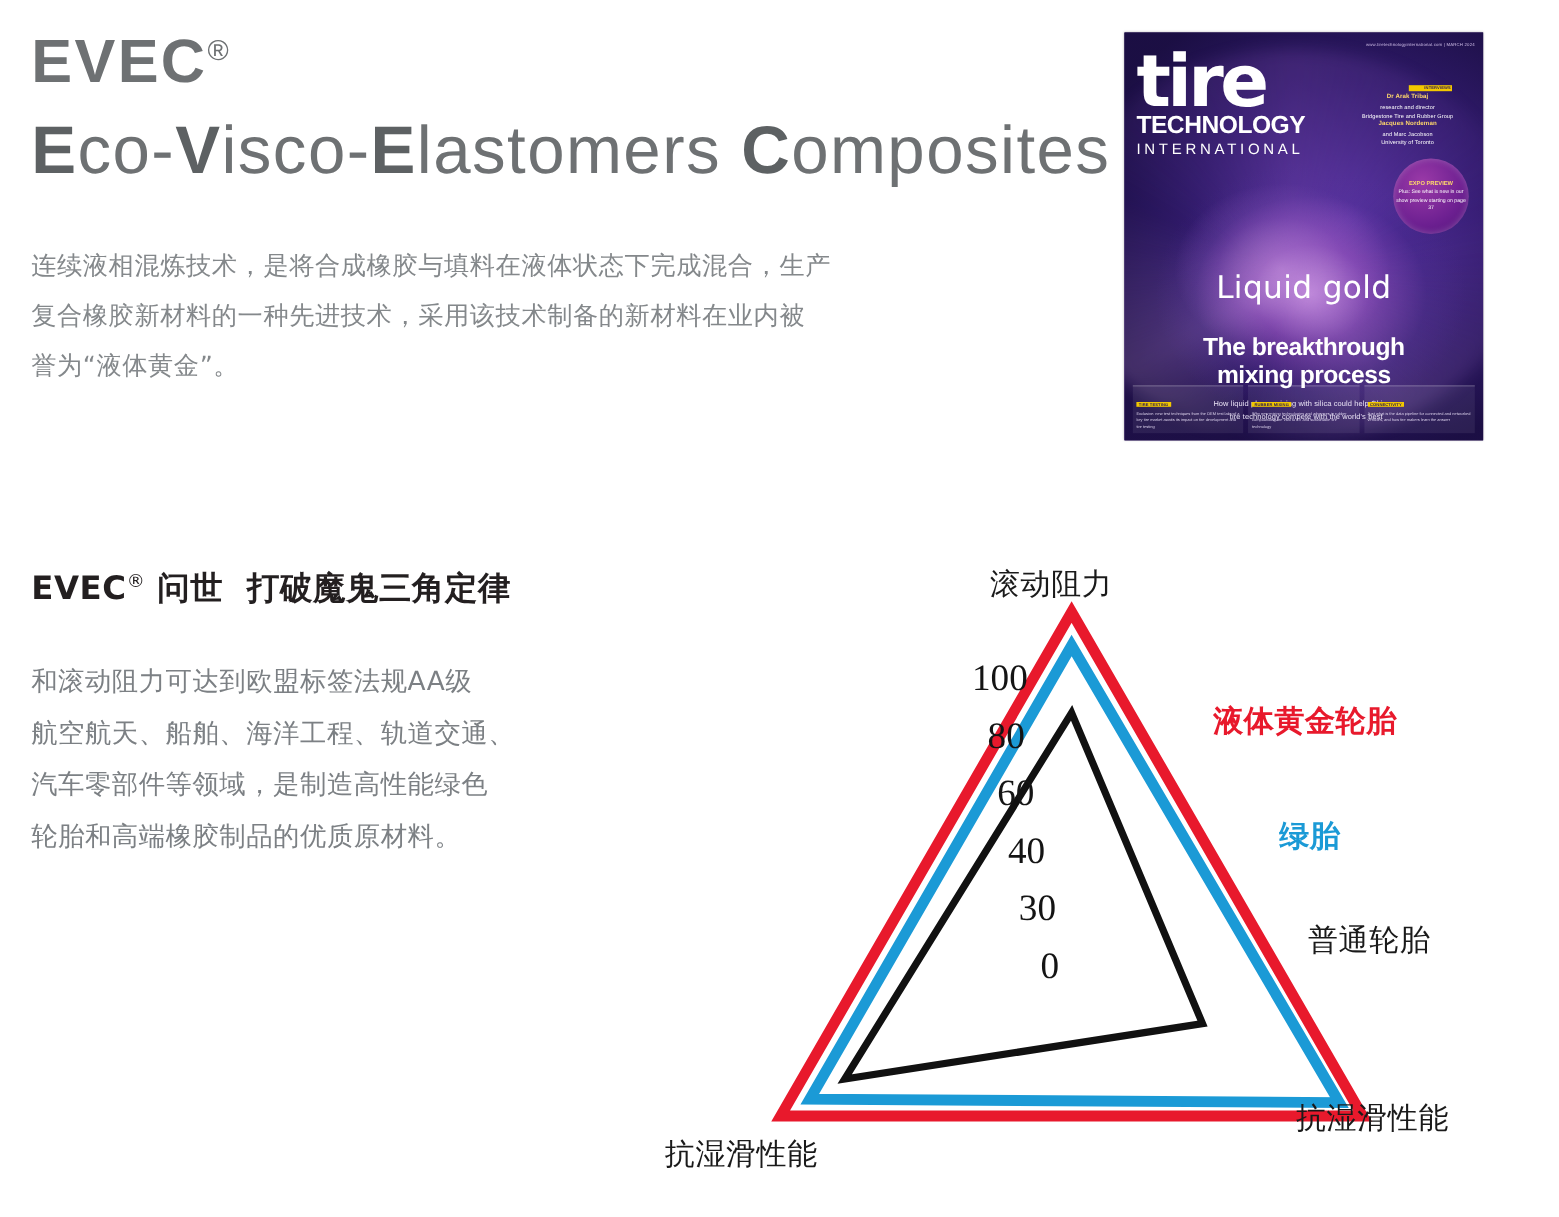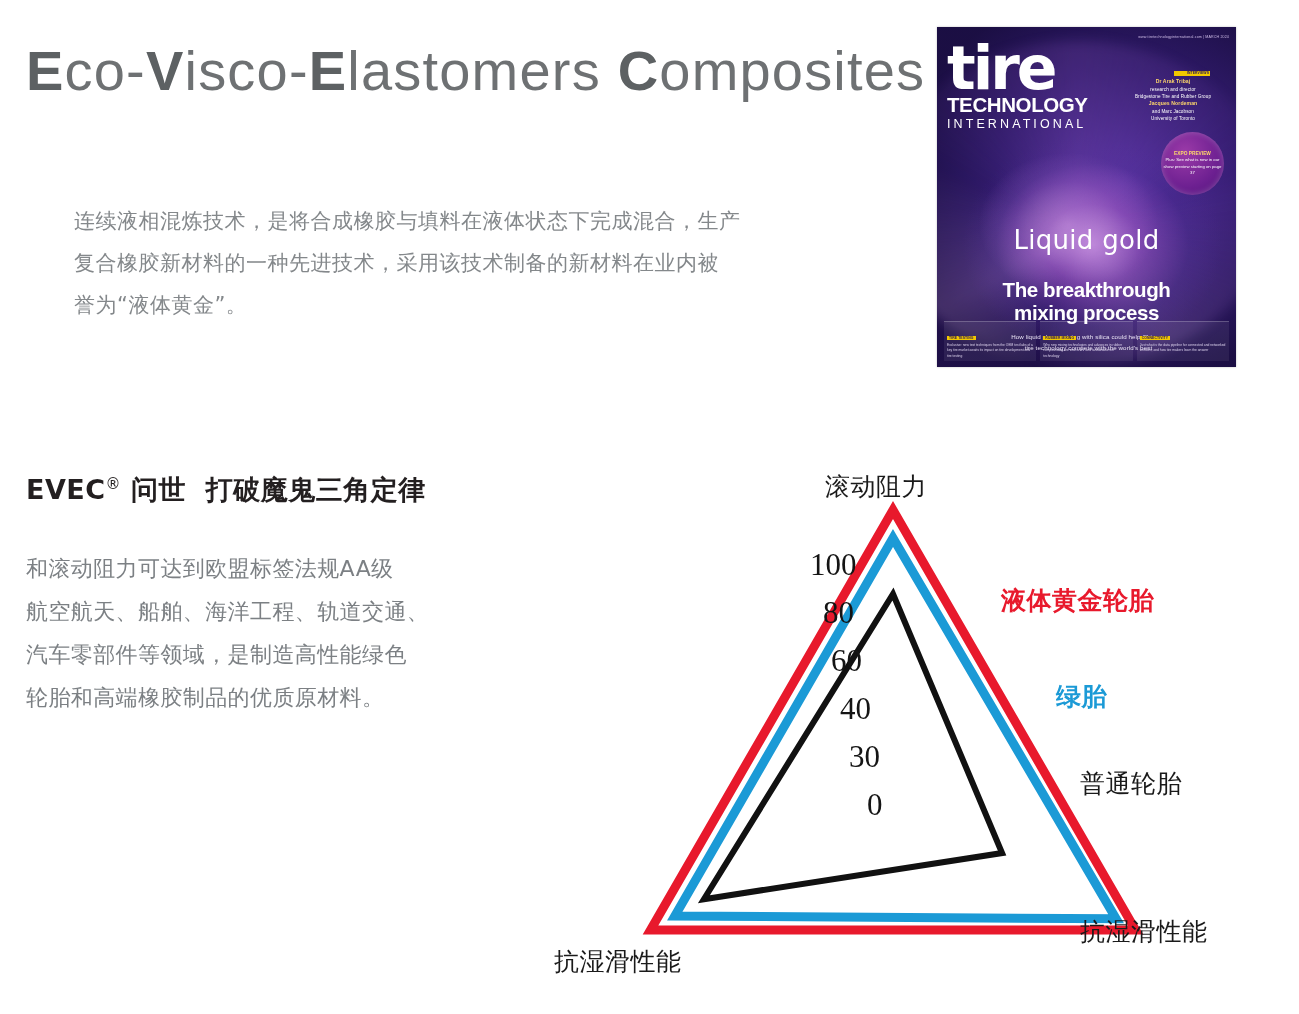--- a/index.html
+++ b/index.html
@@ -25,21 +25,21 @@
     font-weight:300;white-space:nowrap;line-height:1.1;
   }
   .brand-line2 .cap{font-weight:700;color:#5d6163;}
 
   .intro-para{
     position:absolute;left:26px;top:200px;width:800px;
     font-size:21px;line-height:2.0;color:#84888b;
     letter-spacing:.5px;
     font-family:"DejaVu Sans","Liberation Sans",sans-serif;
   }
-  .intro-para div{white-space:nowrap;margin-left:48px;}
+  .intro-para div{white-space:nowrap;}
 
   
   .mag{
     position:absolute;left:937px;top:27px;width:299px;height:340px;
     background:#2a1753;overflow:hidden;
     box-shadow:0 0 2px rgba(0,0,0,.25);
   }
   .mag-swirl{
     position:absolute;inset:0;
     background:
@@ -139,30 +139,31 @@
   }
   .sec-body div{white-space:nowrap;}
 
   
   .chart{position:absolute;left:520px;top:455px;width:760px;height:555px;}
   .chart svg{display:block;}
   .axis-label,.legend-label,.tick-label{
     font-family:"DejaVu Sans","Liberation Sans",sans-serif;
   }
   .axis-label{position:absolute;font-size:25px;color:#1a1a1a;white-space:nowrap;letter-spacing:.5px;}
-  .legend-label{position:absolute;font-size:25px;white-space:nowrap;font-weight:700;letter-spacing:.5px;}
+  .legend-label{position:absolute;font-size:25px;white-space:nowrap;font-weight:700;letter-spacing:.5px;margin-left:10px;}
   .tick-label{position:absolute;font-size:31px;color:#141414;white-space:nowrap;
     font-family:"Liberation Serif","DejaVu Serif",serif;}
 </style>
 </head>
 <body>
 
 <div class="page">
 
   <div class="brand-block">
+    <div class="brand-line1"><span>EVEC</span><span class="reg">®</span></div>
     <div class="brand-line2"><span class="cap">E</span><span>co-</span><span class="cap">V</span><span>isco-</span><span class="cap">E</span><span>lastomers </span><span class="cap">C</span><span>omposites</span></div>
   </div>
 
   <div class="intro-para">
     <div>连续液相混炼技术，是将合成橡胶与填料在液体状态下完成混合，生产</div>
     <div>复合橡胶新材料的一种先进技术，采用该技术制备的新材料在业内被</div>
     <div>誉为“液体黄金”。</div>
   </div>
 
   <div class="mag">

